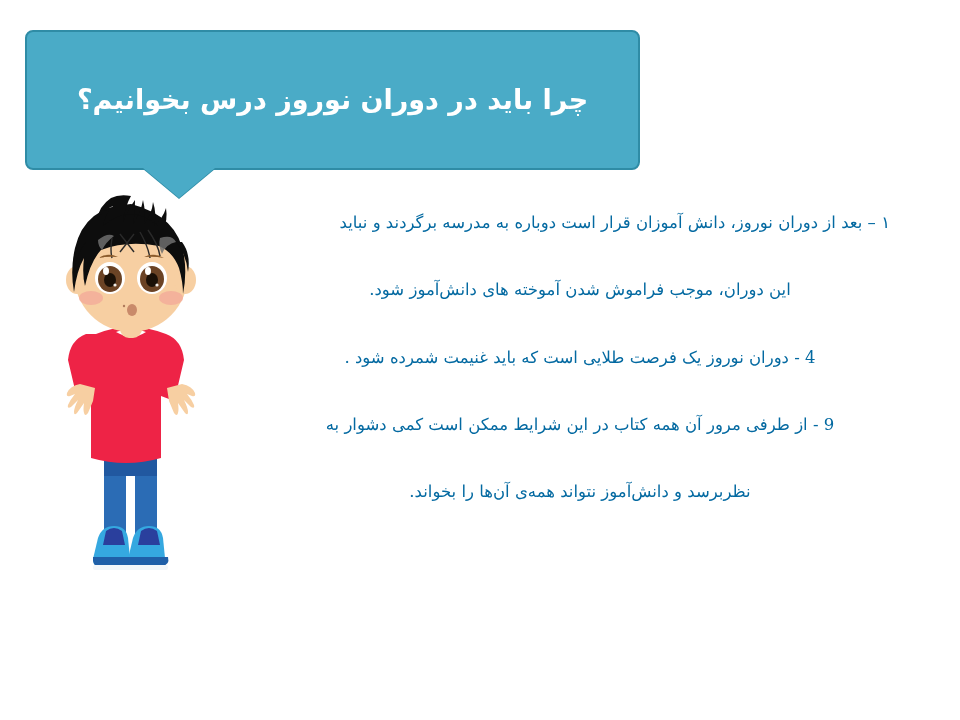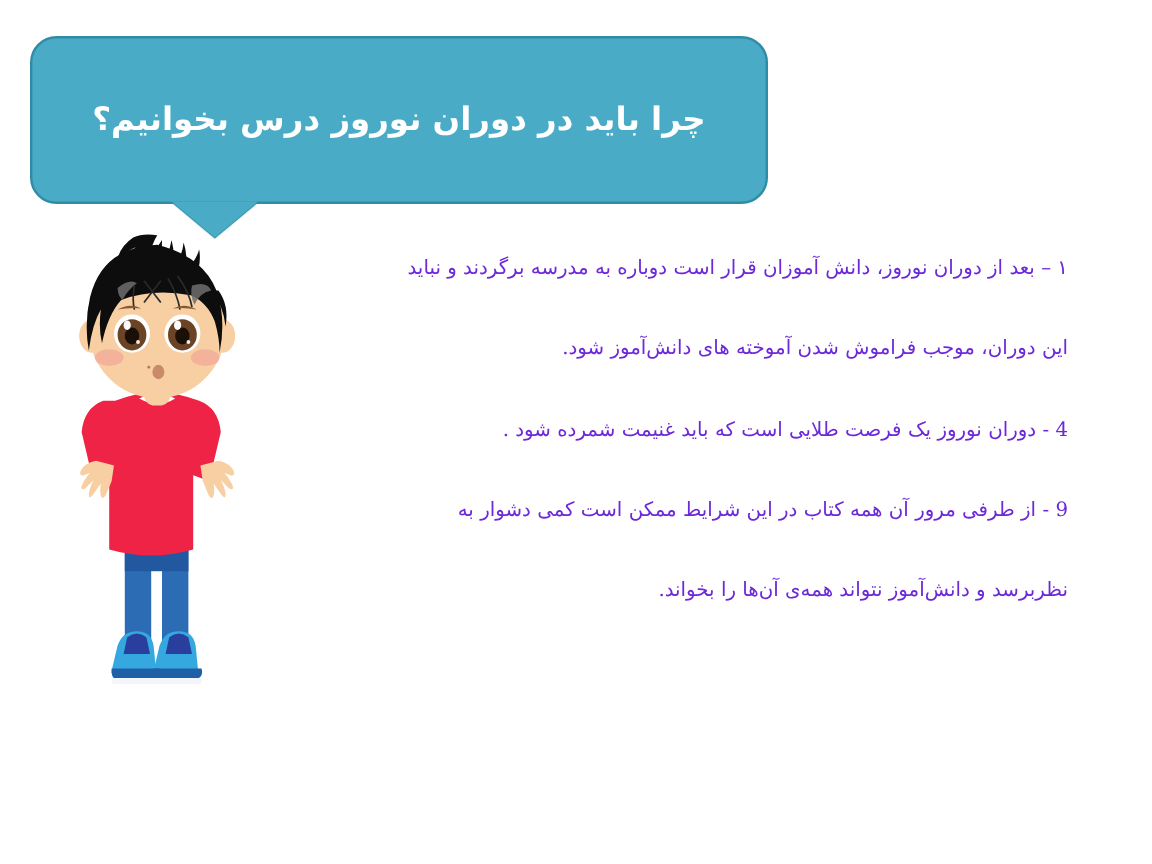--- a/index.html
+++ b/index.html
@@ -27,21 +27,21 @@
     left: 25px;
     top: 30px;
     width: 615px;
     height: 140px;
   }
   #bubble-body {
     position: absolute;
     inset: 0;
     background: #4aabc7;
     border: 2px solid #2f8ca6;
-    border-radius: 22px;
+    border-radius: 8px;
     box-sizing: border-box;
     display: flex;
     align-items: center;
     justify-content: center;
   }
   #bubble-tail {
     position: absolute;
     left: 118px;
     top: 138px;
     width: 0;
@@ -66,29 +66,29 @@
 
   
   #body-text {
     position: absolute;
     right: 70px;
     top: 212px;
     width: 620px;
     direction: rtl;
     text-align: right;
     font-family: "DejaVu Serif", "Liberation Serif", serif;
-    color: #6d28d9;
+    color: #0369a1;
   }
   .text-line {
     font-size: 16.5px;
     line-height: 1.35;
     margin: 0 0 45px 0;
     white-space: nowrap;
   }
-  .text-line.center-ish { text-align: right; }
+  .text-line.center-ish { text-align: center; }
   .text-line.last { margin-bottom: 0; }
 
   
   #character {
     position: absolute;
     left: 36px;
     top: 186px;
     width: 190px;
     height: 410px;
   }

